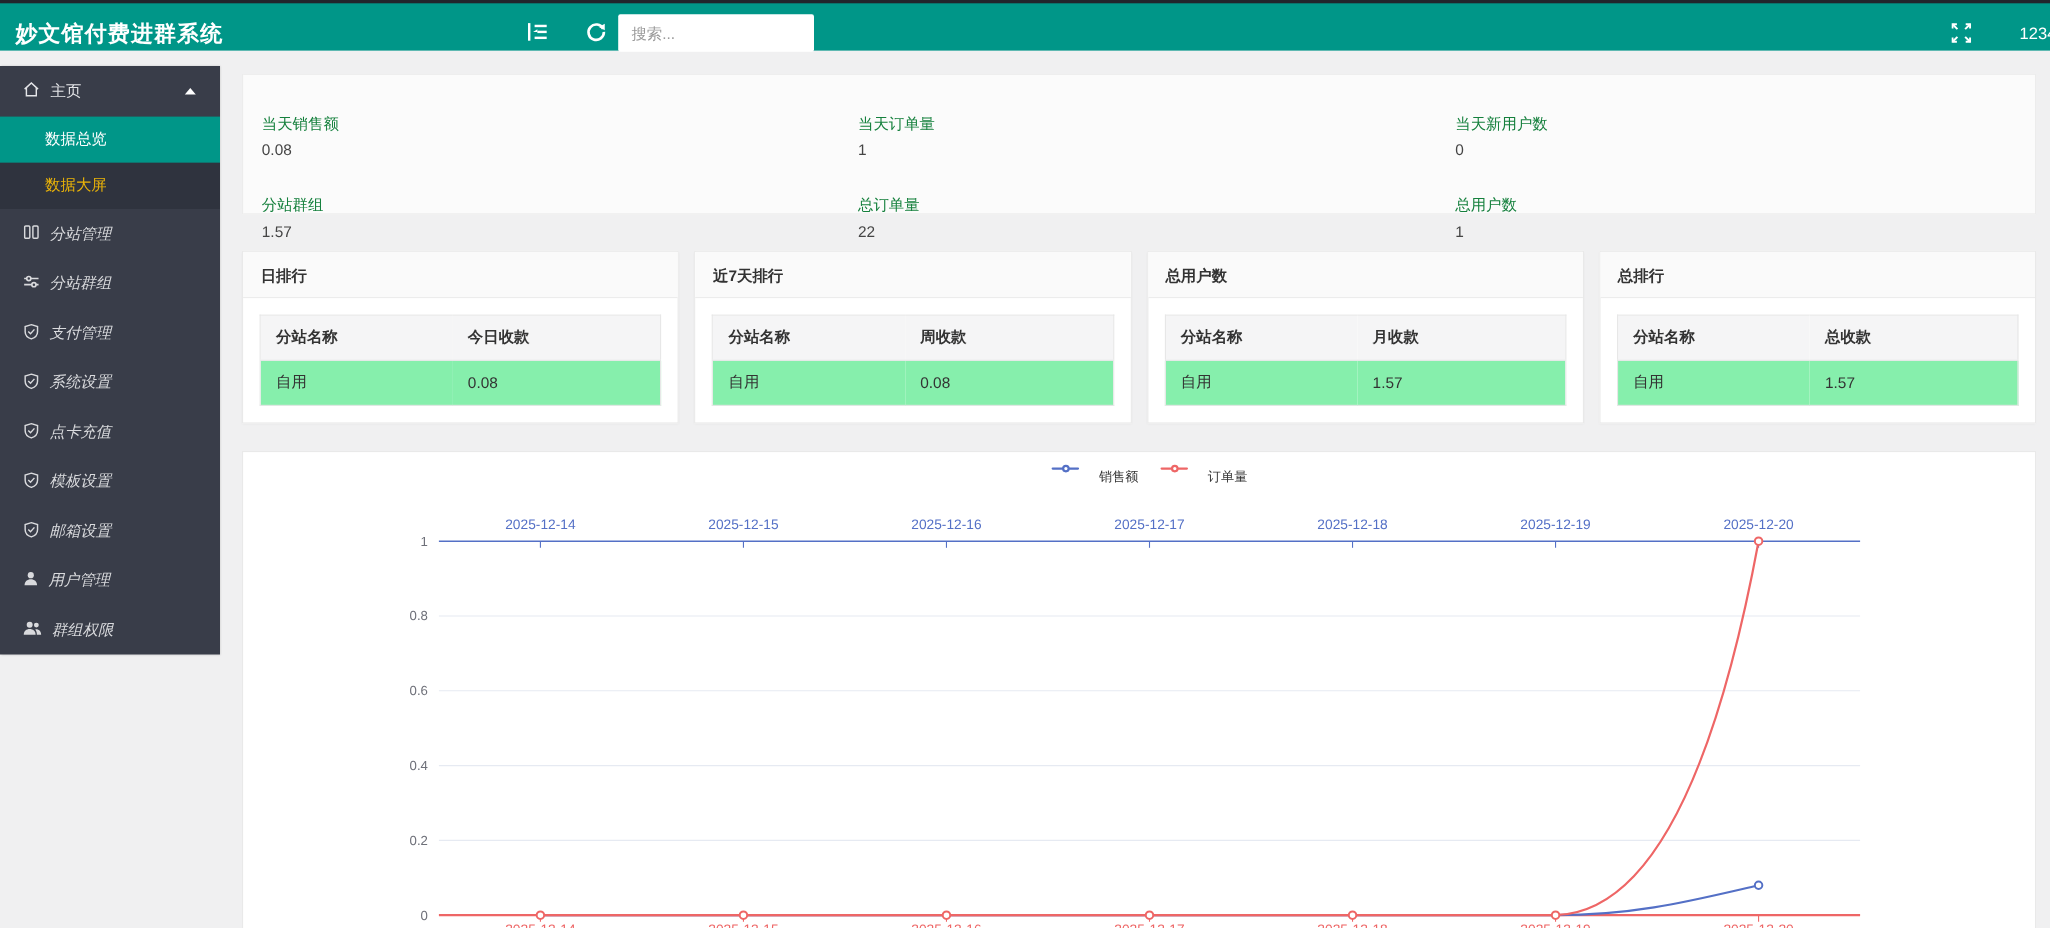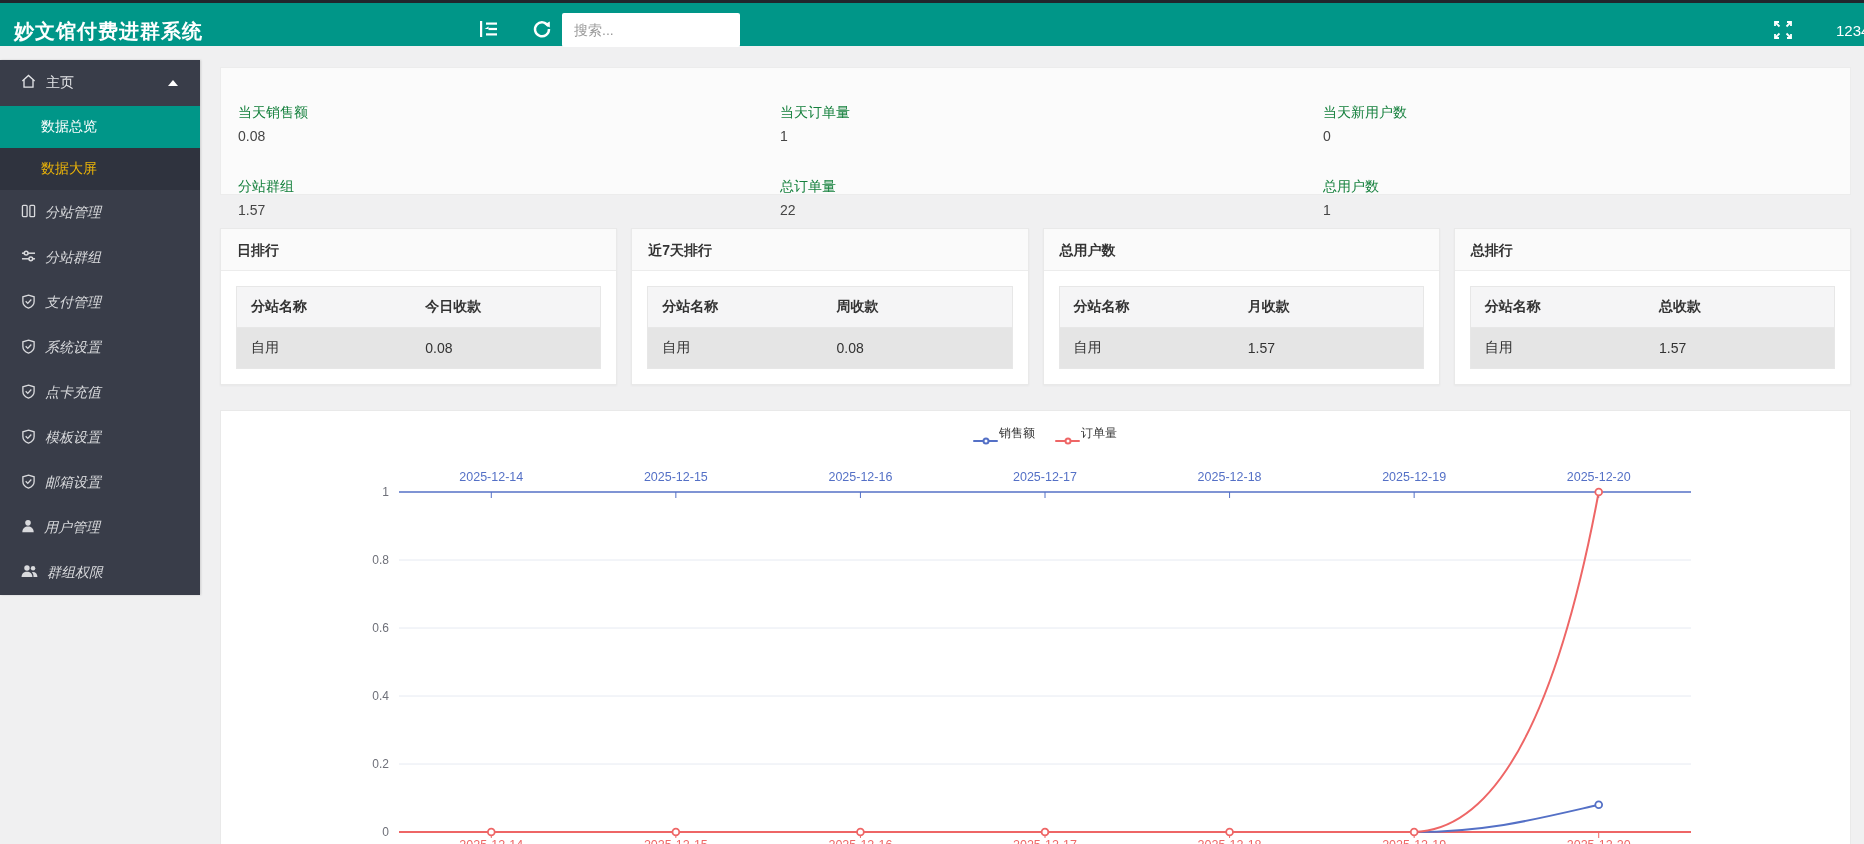--- a/index.html
+++ b/index.html
@@ -52,29 +52,29 @@
   .rank-row  { position:absolute; left:220px; top:228px; width:1631px; display:flex; gap:14px; }
   .rank-card { flex:1 1 0; background:#fff; border:1px solid #e9e9e9;
                box-shadow:0 1px 2px rgba(0,0,0,.04); }
   .rank-head { height:42px; line-height:42px; padding-left:16px; background:#fafafa;
                border-bottom:1px solid #ececec; font-weight:bold; font-size:14px; color:#333; }
   .rank-body { padding:15px; }
   .rank-table { width:100%; border-collapse:collapse; font-size:14px; color:#333;
                 border:1px solid #e7e7e7; }
   .rank-table th { background:#f5f5f6; text-align:left; font-weight:bold; padding:11px 14px;
                    border-bottom:1px solid #e7e7e7; }
-  .rank-table td { padding:11px 14px; background:#e5e5e5; }
+  .rank-table td { padding:11px 14px; background:#86efac; }
   .rank-table th:first-child, .rank-table td:first-child { width:48%; }
 
   
   .chart-card { position:absolute; left:220px; top:410px; width:1631px; height:520px;
                 background:#fff; border:1px solid #e9e9e9; }
   .legend { position:absolute; left:824px; top:14px; transform:translateX(-50%);
             display:flex; gap:20px; align-items:center; z-index:5; }
-  .legend-item { display:flex; align-items:flex-end; gap:1px; font-size:12px; color:#333; cursor:pointer; }
+  .legend-item { display:flex; align-items:flex-start; gap:18px; font-size:12px; color:#333; cursor:pointer; }
   .legend-line { position:relative; width:25px; height:2px; border-radius:1px; }
   .legend-dot  { position:absolute; left:50%; top:50%; transform:translate(-50%,-50%);
                  width:7px; height:7px; border-radius:50%; background:#fff; border:2px solid; }
   .chart-svg { position:absolute; left:0; top:0; }
 </style>
 </head>
 <body>
 
 <div id="app">
   <div class="topstrip"></div>

